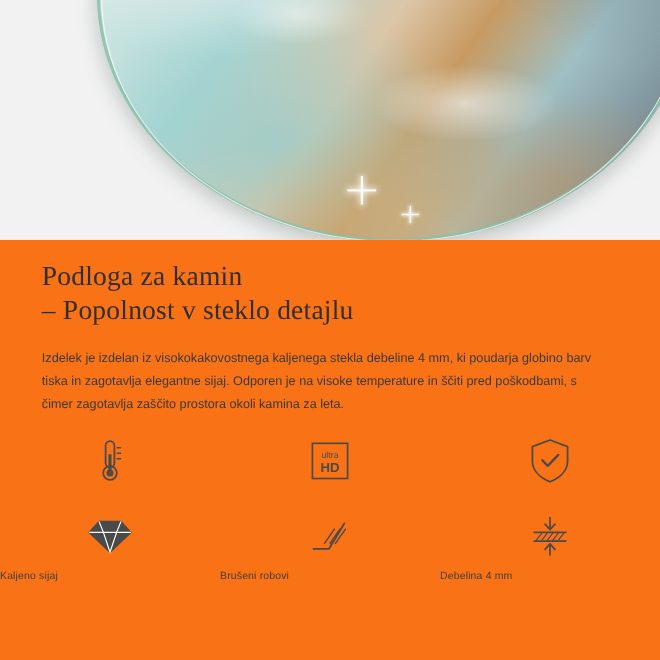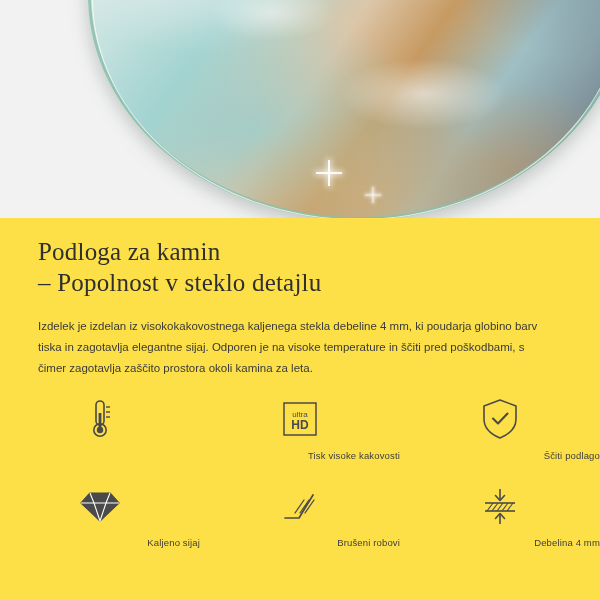--- a/index.html
+++ b/index.html
@@ -10,21 +10,21 @@
     width: 600px;
     height: 600px;
     background: #ffffff;
     font-family: "Liberation Sans", sans-serif;
     overflow: hidden;
   }
   .page {
     position: relative;
     width: 600px;
     height: 600px;
-    background: #fde047;
+    background: #f97316;
     overflow: hidden;
   }
 
   
   .hero {
     position: absolute;
     left: 0;
     top: 0;
     width: 600px;
     height: 218px;
@@ -141,21 +141,21 @@
     top: 396px;
     width: 600px;
   }
   .feature-row {
     display: flex;
     width: 600px;
   }
   .feature-row.row2 { margin-top: 22px; }
   .feature {
     flex: 1 1 0;
-    text-align: right;
+    text-align: left;
   }
   .feature-ico {
     height: 46px;
     display: flex;
     align-items: center;
     justify-content: center;
   }
   .feature-label {
     margin-top: 8px;
     font-size: 9.5px;
@@ -205,31 +205,29 @@
       </div>
 
       <div class="feature">
         <div class="feature-ico">
           <svg width="42" height="42" viewBox="0 0 42 42">
             <rect x="5" y="5" width="32" height="32" fill="none" stroke="#4a4a4a" stroke-width="1.5"></rect>
             <text x="21" y="18.5" text-anchor="middle" font-family="Liberation Sans, sans-serif" font-size="8" fill="#4a4a4a">ultra</text>
             <text x="21" y="31" text-anchor="middle" font-family="Liberation Sans, sans-serif" font-size="12" font-weight="bold" fill="#4a4a4a">HD</text>
           </svg>
         </div>
-        <div class="feature-label">Tisk visoke kakovosti</div>
       </div>
 
       <div class="feature">
         <div class="feature-ico">
           <svg width="40" height="44" viewBox="0 0 40 44">
             <path d="M20 3 L36 9 V22 C36 31 28.5 37.5 20 41 C11.5 37.5 4 31 4 22 V9 Z" fill="none" stroke="#4a4a4a" stroke-width="1.6" stroke-linejoin="round"></path>
             <path d="M13 21.5 L18 26.5 L27.5 16.5" fill="none" stroke="#4a4a4a" stroke-width="2.1" stroke-linecap="round" stroke-linejoin="round"></path>
           </svg>
         </div>
-        <div class="feature-label">Ščiti podlago</div>
       </div>
 
     </div>
 
     <div class="feature-row row2">
 
       <div class="feature">
         <div class="feature-ico">
           <svg width="44" height="38" viewBox="0 0 44 38">
             <path d="M12 6 H32 L41 16 L22 34 L3 16 Z" fill="#4a4a4a" stroke="#4a4a4a" stroke-width="1.2" stroke-linejoin="round"></path>

